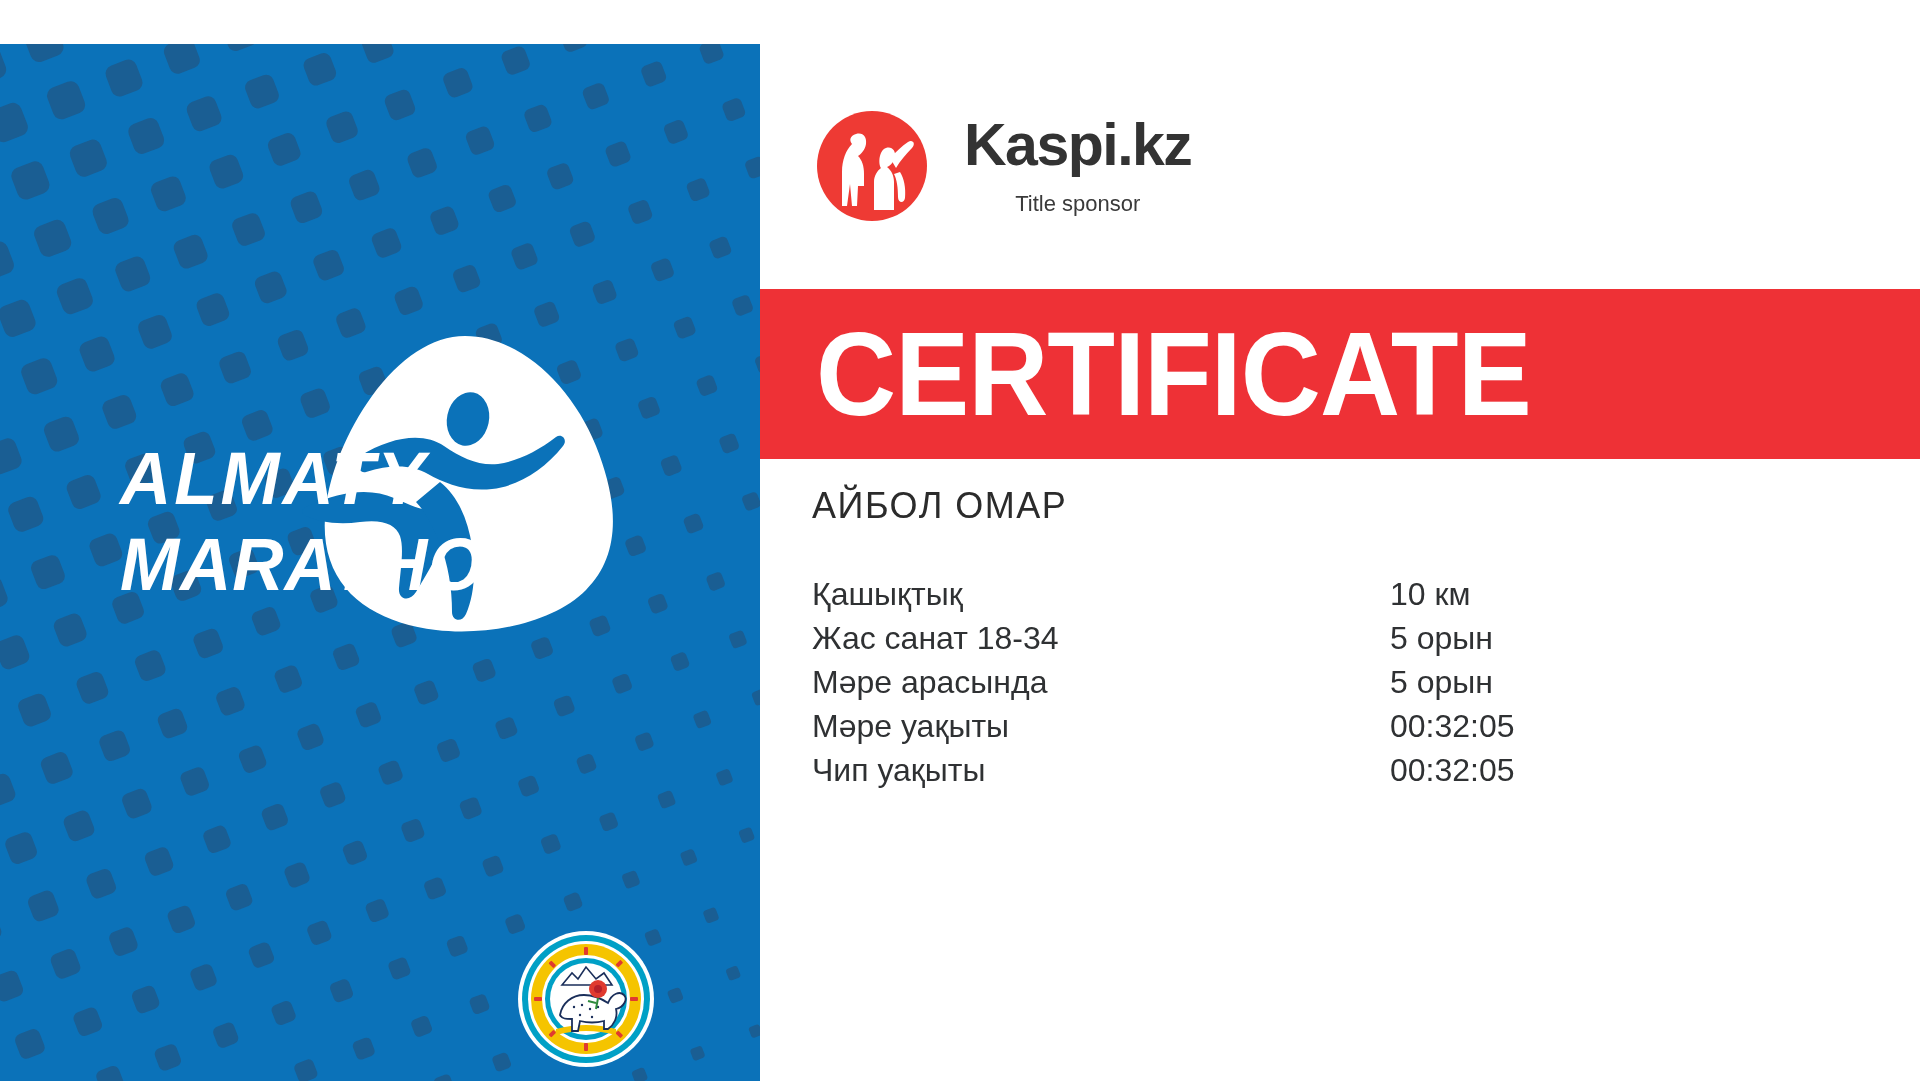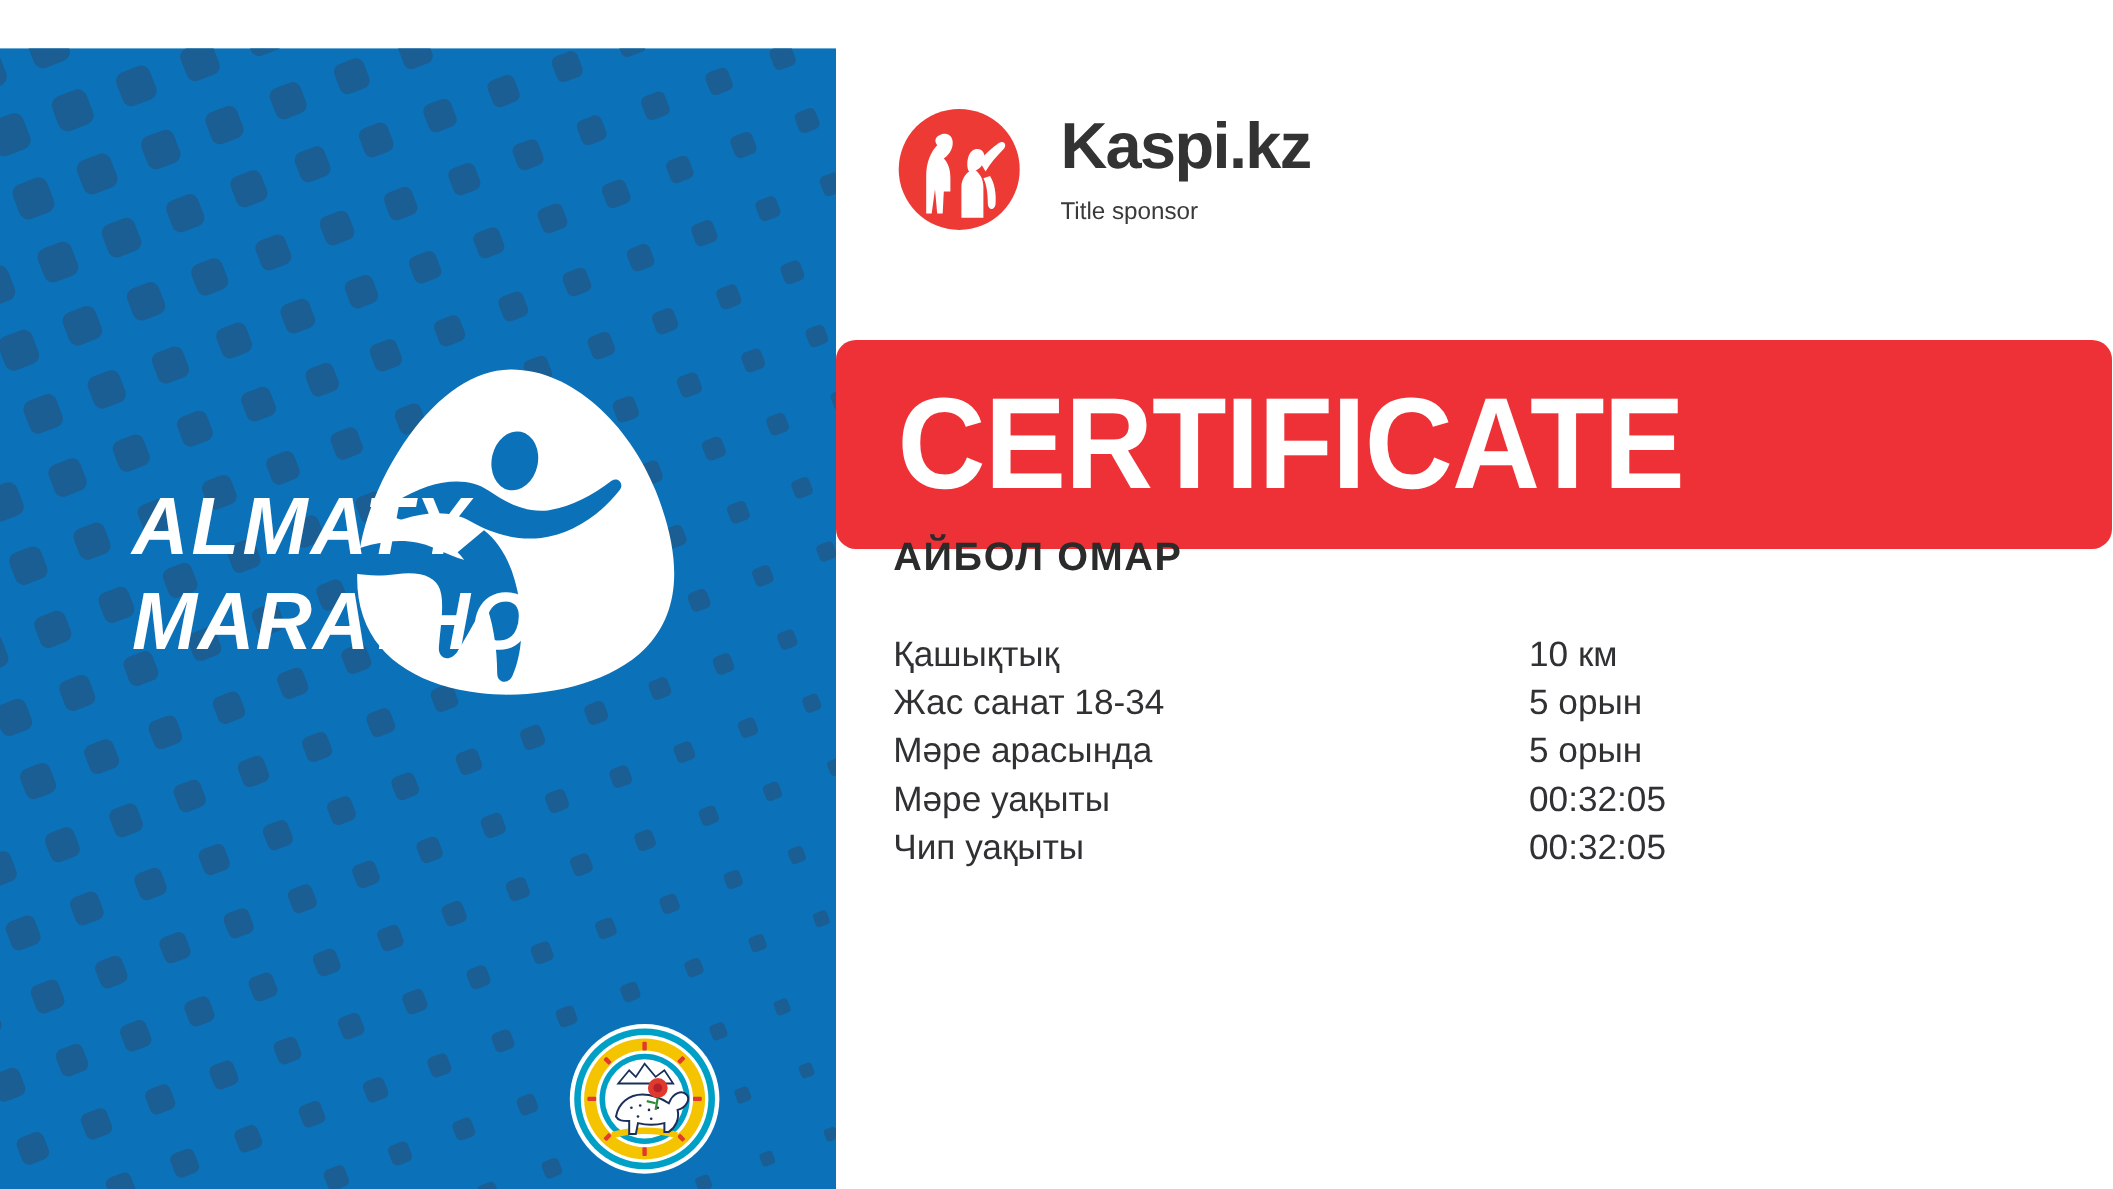--- a/index.html
+++ b/index.html
@@ -58,23 +58,24 @@
     top: 0;
     width: 1161px;
     height: 1081px;
     background: #ffffff;
   }
 
   
   .sponsor {
     position: absolute;
     left: 56px;
-    top: 98px;
+    top: 110px;
     display: flex;
     align-items: flex-start;
+    text-align: center;
   }
   .sponsor-mark {
     width: 112px;
     height: 112px;
     flex: 0 0 auto;
   }
   .sponsor-text {
     margin-left: 36px;
     padding-top: 6px;
   }
@@ -91,47 +92,46 @@
     color: #3a3a3a;
     line-height: 1.0;
     margin-top: 18px;
     white-space: nowrap;
   }
 
   
   .banner {
     position: absolute;
     left: 0;
-    top: 309px;
+    top: 289px;
     width: 1160px;
-    height: 190px;
+    height: 170px;
     background: #EE3136;
     display: flex;
     align-items: center;
-    border-radius: 18px;
   }
   .banner-title {
     margin-left: 56px;
     color: #ffffff;
     font-size: 118px;
     font-weight: bold;
     letter-spacing: -1px;
     line-height: 1;
     transform: scaleX(0.94);
     transform-origin: left center;
     white-space: nowrap;
   }
 
   
   .athlete-name {
     position: absolute;
     left: 52px;
     top: 485px;
     font-size: 36px;
-    font-weight: bold;
+    font-weight: normal;
     color: #2B2B2B;
     letter-spacing: 1.5px;
     white-space: nowrap;
   }
 
   
   .results {
     position: absolute;
     left: 52px;
     top: 572px;

